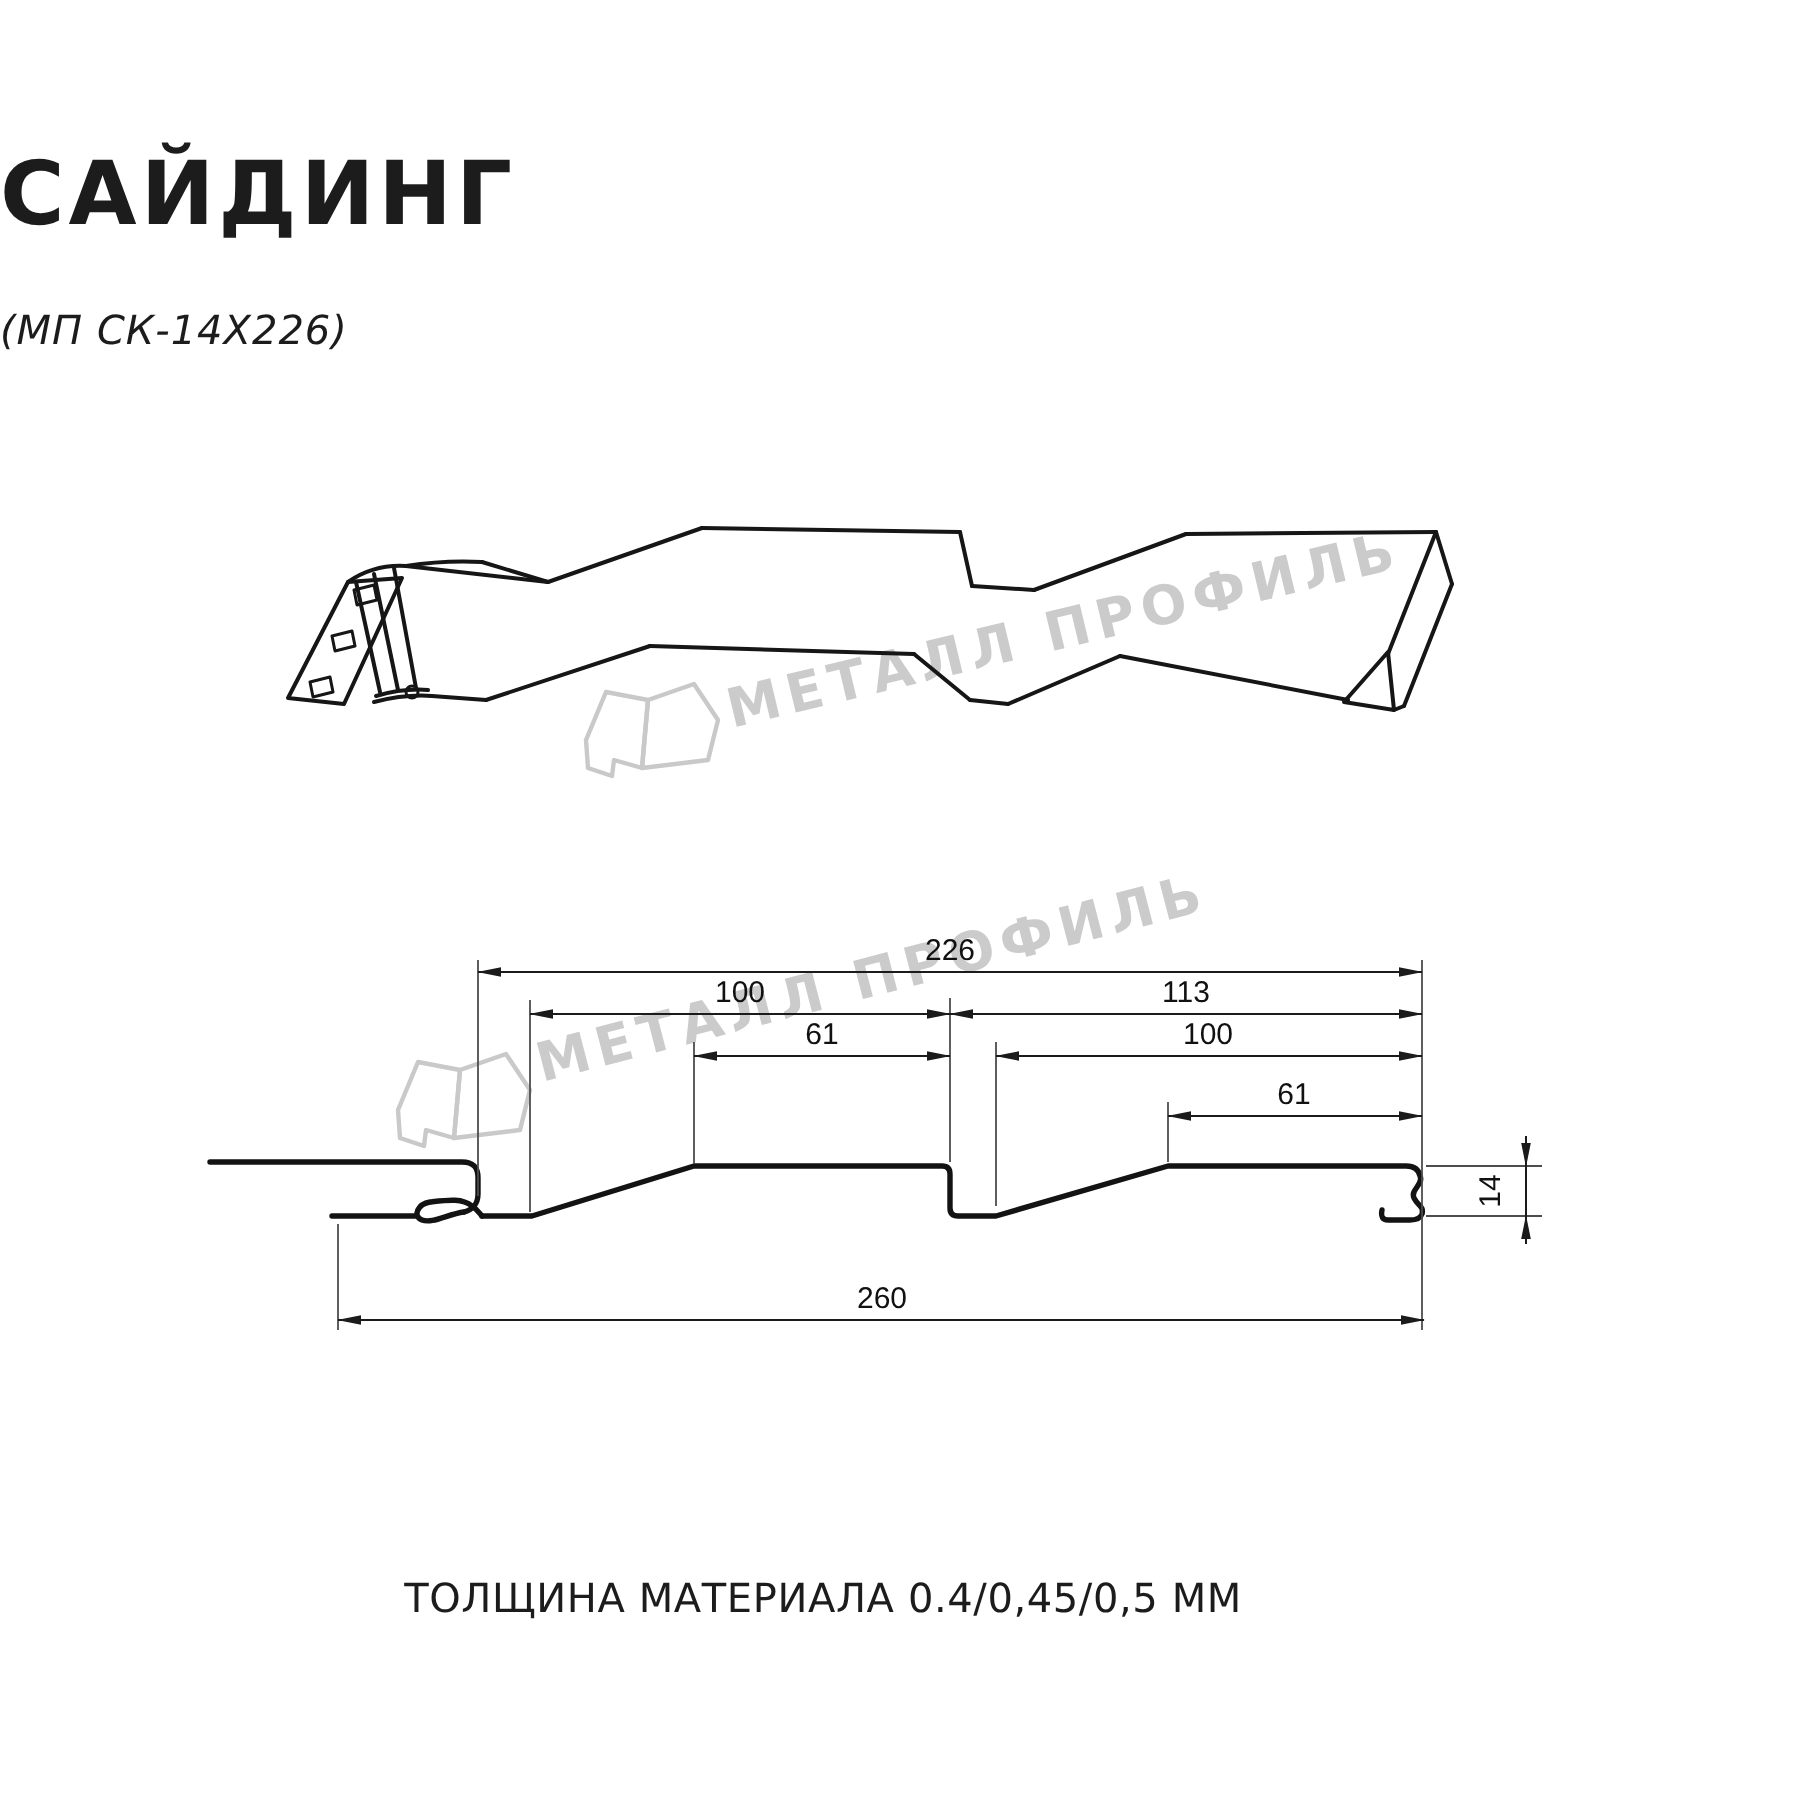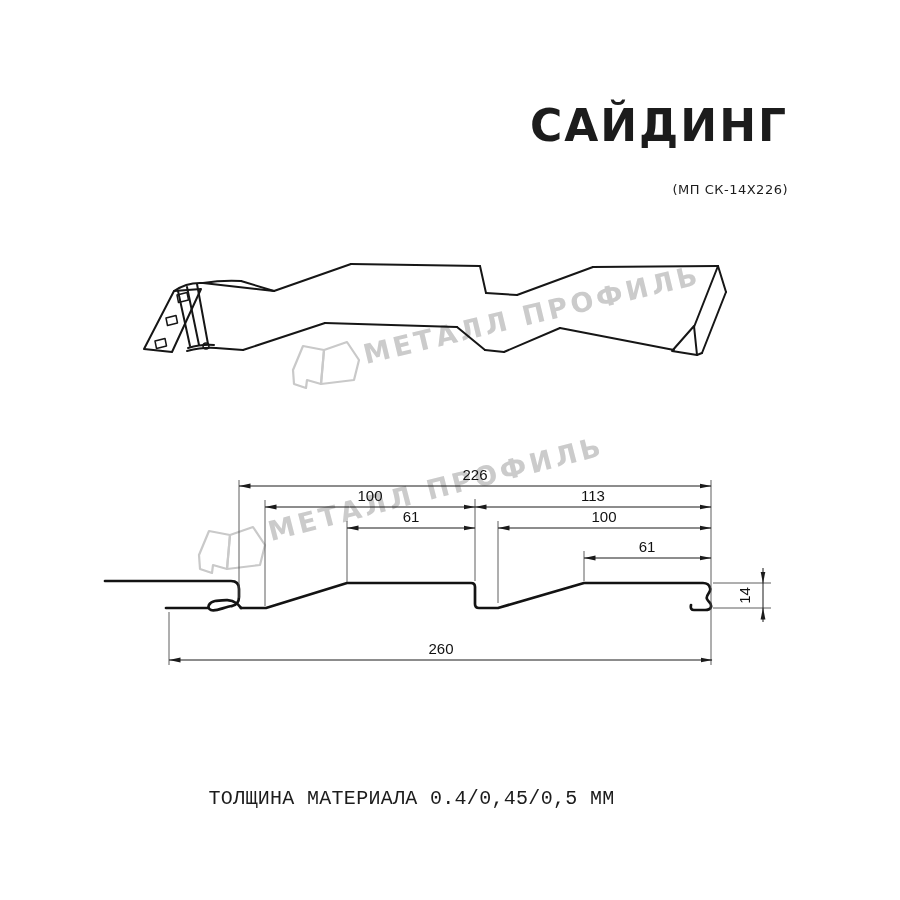--- a/index.html
+++ b/index.html
@@ -1,23 +1,23 @@
 <!DOCTYPE html>
 <html><head>
 <meta charset="utf-8">
 <style>
   html,body{margin:0;padding:0;background:#fff;}
   #page{position:relative;width:900px;height:900px;background:#ffffff;overflow:hidden;
         font-family:"DejaVu Sans",sans-serif;color:#1c1c1c;}
-  .hdr{position:absolute;left:0;width:788px;text-align:right;margin-top:28px;}
+  .hdr{position:absolute;left:0;width:788px;text-align:left;}
   #title{top:76px;font-size:44px;font-weight:bold;letter-spacing:2px;line-height:1;}
   #subtitle{top:128px;font-size:20px;font-weight:bold;letter-spacing:1.5px;line-height:1;}
-  #pcode{top:155px;font-size:13px;font-weight:normal;letter-spacing:.5px;line-height:1;}
+  #pcode{top:155px;font-size:20px;font-weight:normal;letter-spacing:.5px;line-height:1;font-style:italic;}
   #footer-text{position:absolute;left:0;top:787px;width:823px;text-align:center;
-        font-size:20px;font-weight:500;letter-spacing:.3px;font-family:Liberation Mono, monospace;}
+        font-size:20px;font-weight:500;letter-spacing:.3px;}
   svg{position:absolute;left:0;top:0;}
   .wm-t{font-family:"DejaVu Sans",sans-serif;font-size:27px;font-weight:bold;
         letter-spacing:3.5px;fill:#cbcbcb;}
   .wm-l{stroke:#c9c9c9;stroke-width:2.2;fill:none;stroke-linejoin:round;}
   .p3{stroke:#161616;stroke-width:2;fill:none;stroke-linejoin:round;stroke-linecap:round;}
   .p3t{stroke:#161616;stroke-width:1.5;fill:none;stroke-linejoin:round;}
   .cs{stroke:#131313;stroke-width:2.7;fill:none;stroke-linejoin:round;stroke-linecap:round;}
   .ext{stroke:#4d4d4d;stroke-width:.9;fill:none;}
   .dim{stroke:#1b1b1b;stroke-width:1;fill:none;}
   .dtx{font-family:"Liberation Sans",sans-serif;font-size:15px;fill:#111;text-anchor:middle;}

